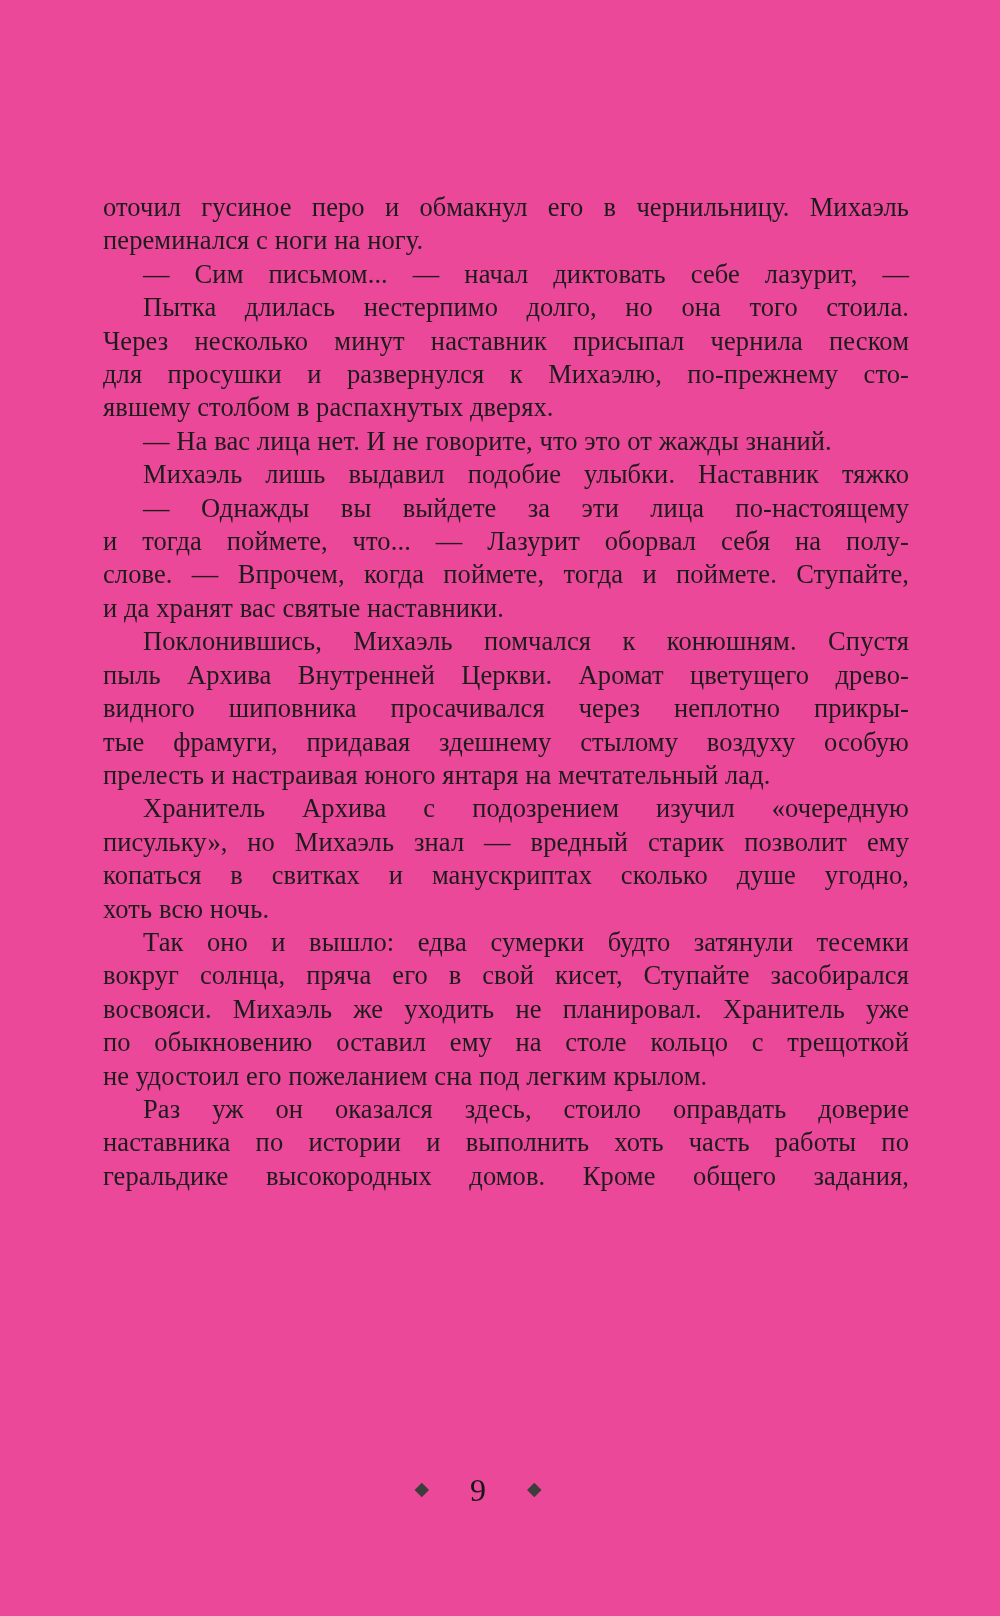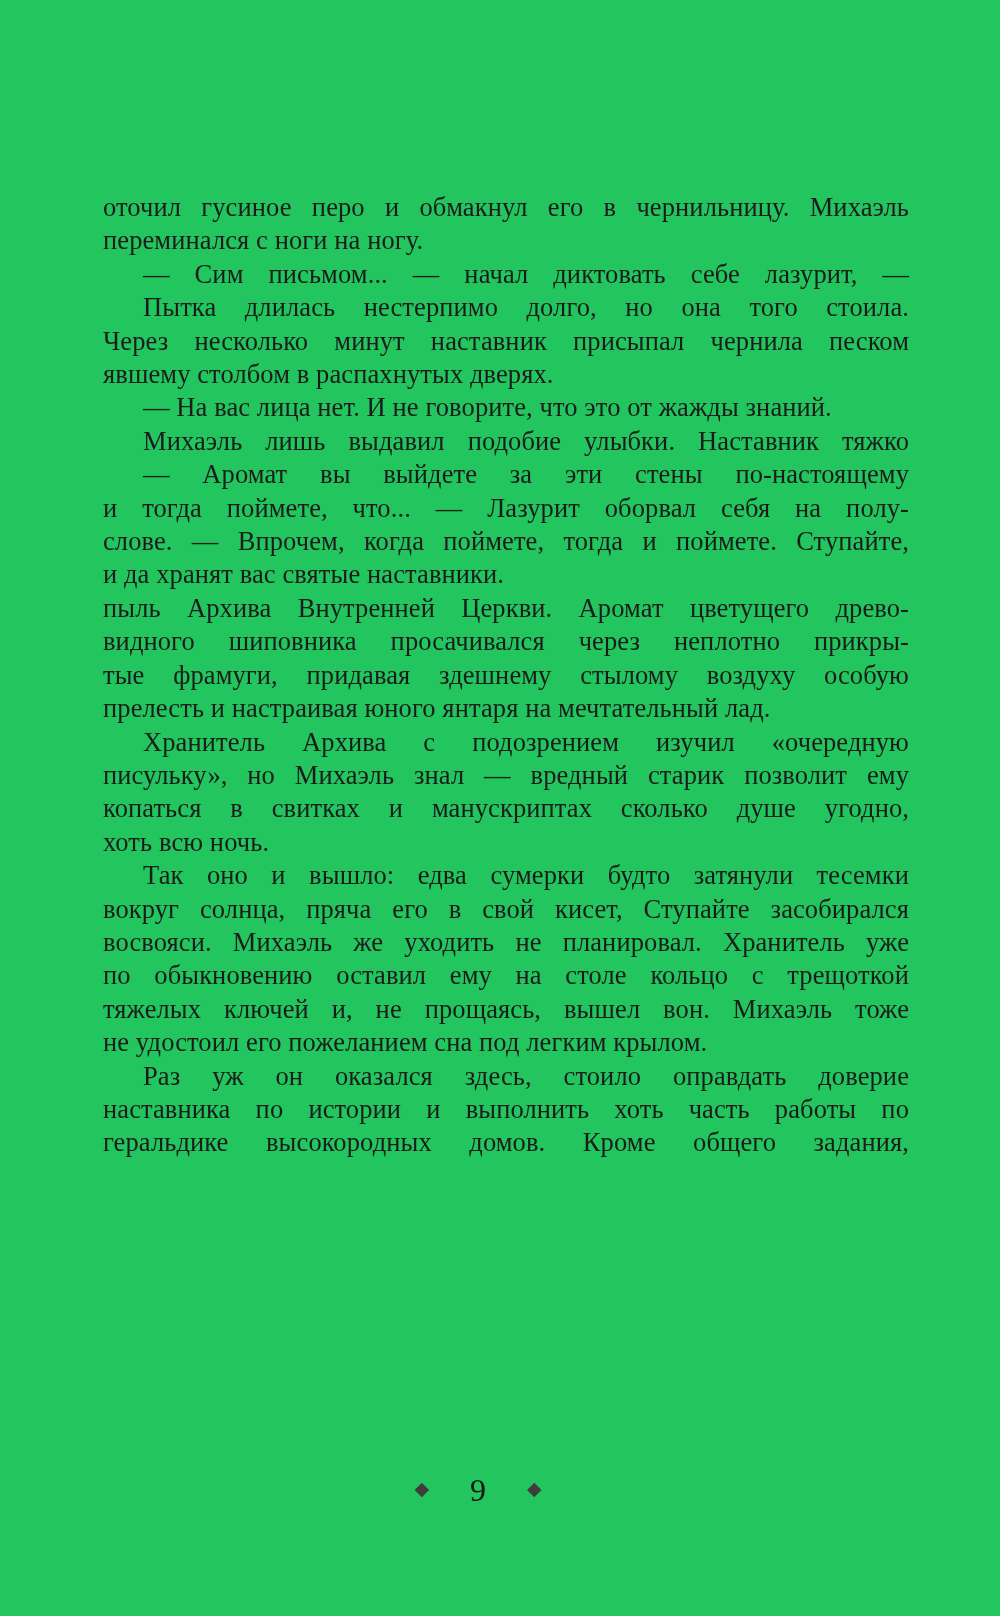--- a/index.html
+++ b/index.html
@@ -4,21 +4,21 @@
 <style>
   html, body {
     margin: 0;
     padding: 0;
     background: #ffffff;
   }
   .page {
     position: relative;
     width: 1000px;
     height: 1616px;
-    background: #22c55e;
+    background: #ec4899;
     font-family: "Liberation Serif", serif;
     color: #1c1c1c;
     overflow: hidden;
   }
   .text-block {
     position: absolute;
     left: 103px;
     top: 191px;
     width: 806px;
     font-size: 26.5px;
@@ -61,40 +61,41 @@
 </head>
 <body>
 
 <div class="page">
   <div class="text-block" id="text-block">
       <div class="line">оточил гусиное перо и обмакнул его в чернильницу. Михаэль</div>
       <div class="line end">переминался с ноги на ногу.</div>
       <div class="line indent">— Сим письмом... — начал диктовать себе лазурит, —</div>
       <div class="line indent">Пытка длилась нестерпимо долго, но она того стоила.</div>
       <div class="line">Через несколько минут наставник присыпал чернила песком</div>
+      <div class="line">для просушки и развернулся к Михаэлю, по-прежнему сто-</div>
       <div class="line end">явшему столбом в распахнутых дверях.</div>
       <div class="line indent end">— На вас лица нет. И не говорите, что это от жажды знаний.</div>
       <div class="line indent">Михаэль лишь выдавил подобие улыбки. Наставник тяжко</div>
-      <div class="line indent">— Аромат вы выйдете за эти стены по-настоящему</div>
+      <div class="line indent">— Однажды вы выйдете за эти лица по-настоящему</div>
       <div class="line">и тогда поймете, что... — Лазурит оборвал себя на полу-</div>
       <div class="line">слове. — Впрочем, когда поймете, тогда и поймете. Ступайте,</div>
       <div class="line end">и да хранят вас святые наставники.</div>
+      <div class="line indent">Поклонившись, Михаэль помчался к конюшням. Спустя</div>
       <div class="line">пыль Архива Внутренней Церкви. Аромат цветущего древо-</div>
       <div class="line">видного шиповника просачивался через неплотно прикры-</div>
       <div class="line">тые фрамуги, придавая здешнему стылому воздуху особую</div>
       <div class="line end">прелесть и настраивая юного янтаря на мечтательный лад.</div>
       <div class="line indent">Хранитель Архива с подозрением изучил «очередную</div>
       <div class="line">писульку», но Михаэль знал — вредный старик позволит ему</div>
       <div class="line">копаться в свитках и манускриптах сколько душе угодно,</div>
       <div class="line end">хоть всю ночь.</div>
       <div class="line indent">Так оно и вышло: едва сумерки будто затянули тесемки</div>
       <div class="line">вокруг солнца, пряча его в свой кисет, Ступайте засобирался</div>
       <div class="line">восвояси. Михаэль же уходить не планировал. Хранитель уже</div>
       <div class="line">по обыкновению оставил ему на столе кольцо с трещоткой</div>
-      <div class="line">тяжелых ключей и, не прощаясь, вышел вон. Михаэль тоже</div>
       <div class="line end">не удостоил его пожеланием сна под легким крылом.</div>
       <div class="line indent">Раз уж он оказался здесь, стоило оправдать доверие</div>
       <div class="line">наставника по истории и выполнить хоть часть работы по</div>
       <div class="line">геральдике высокородных домов. Кроме общего задания,</div>
     </div>
   <div class="footer">
     <span class="ornament">◆</span>
     <span class="page-number">9</span>
     <span class="ornament">◆</span>
   </div>

